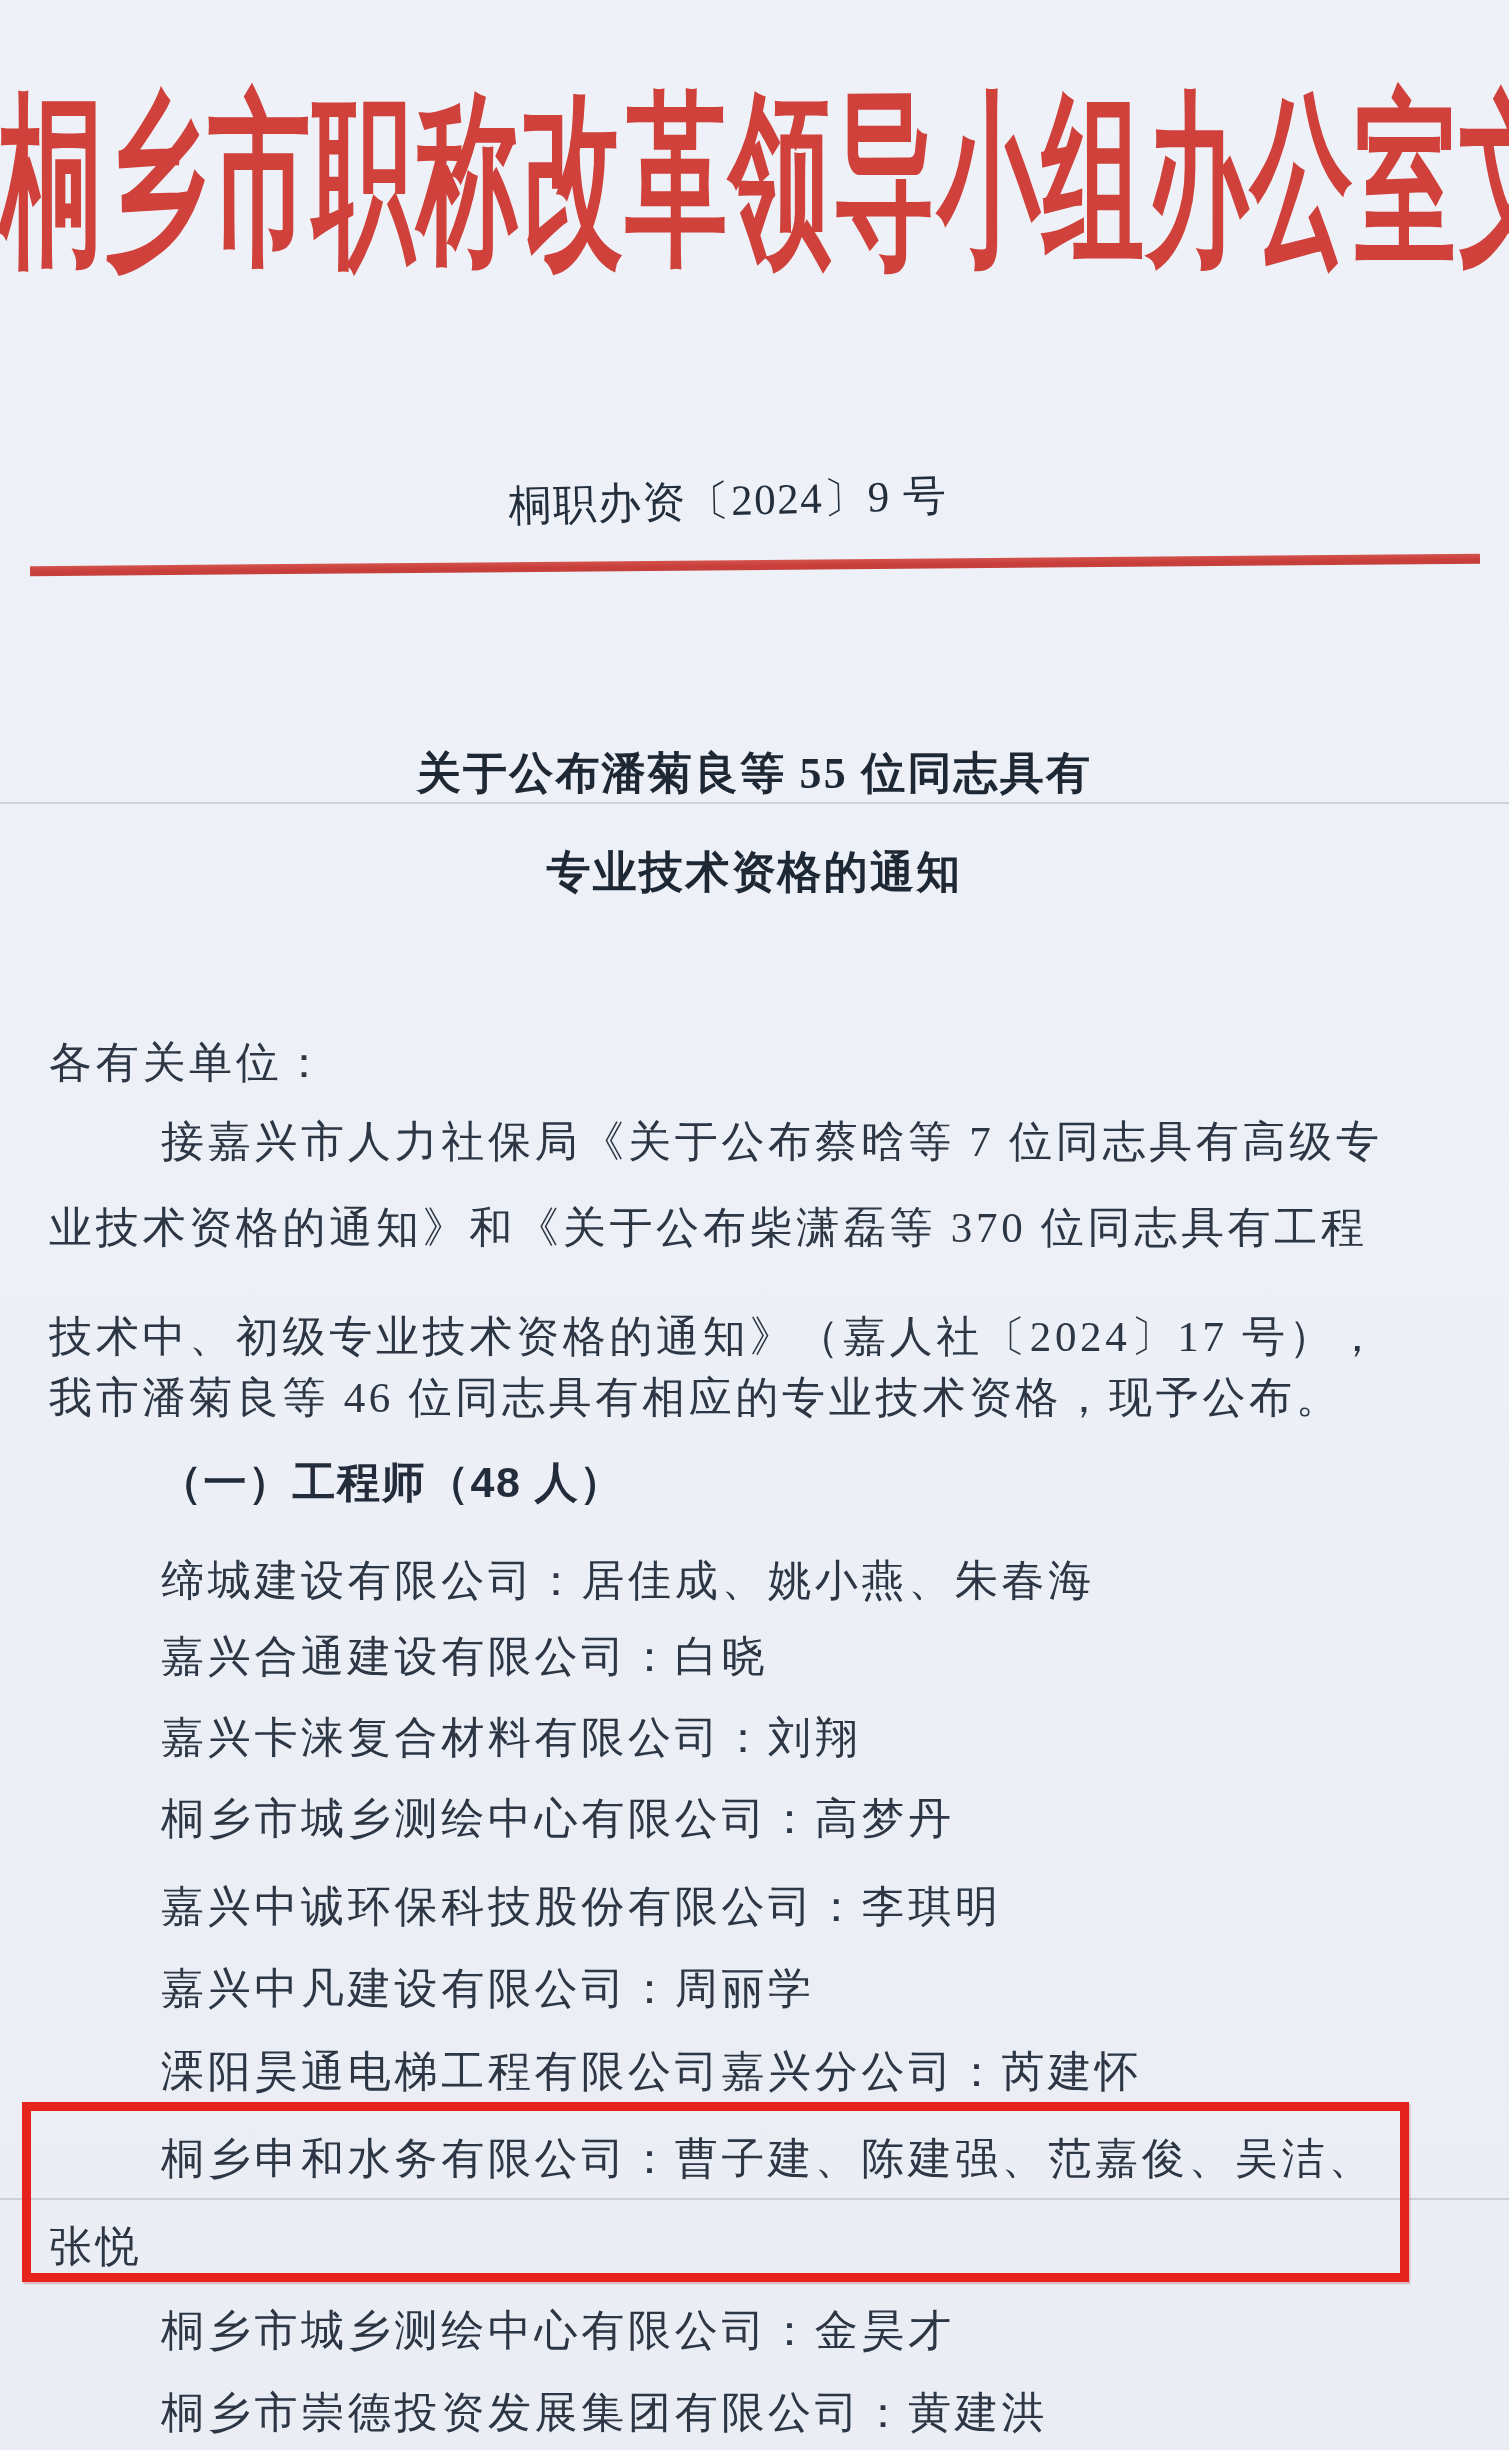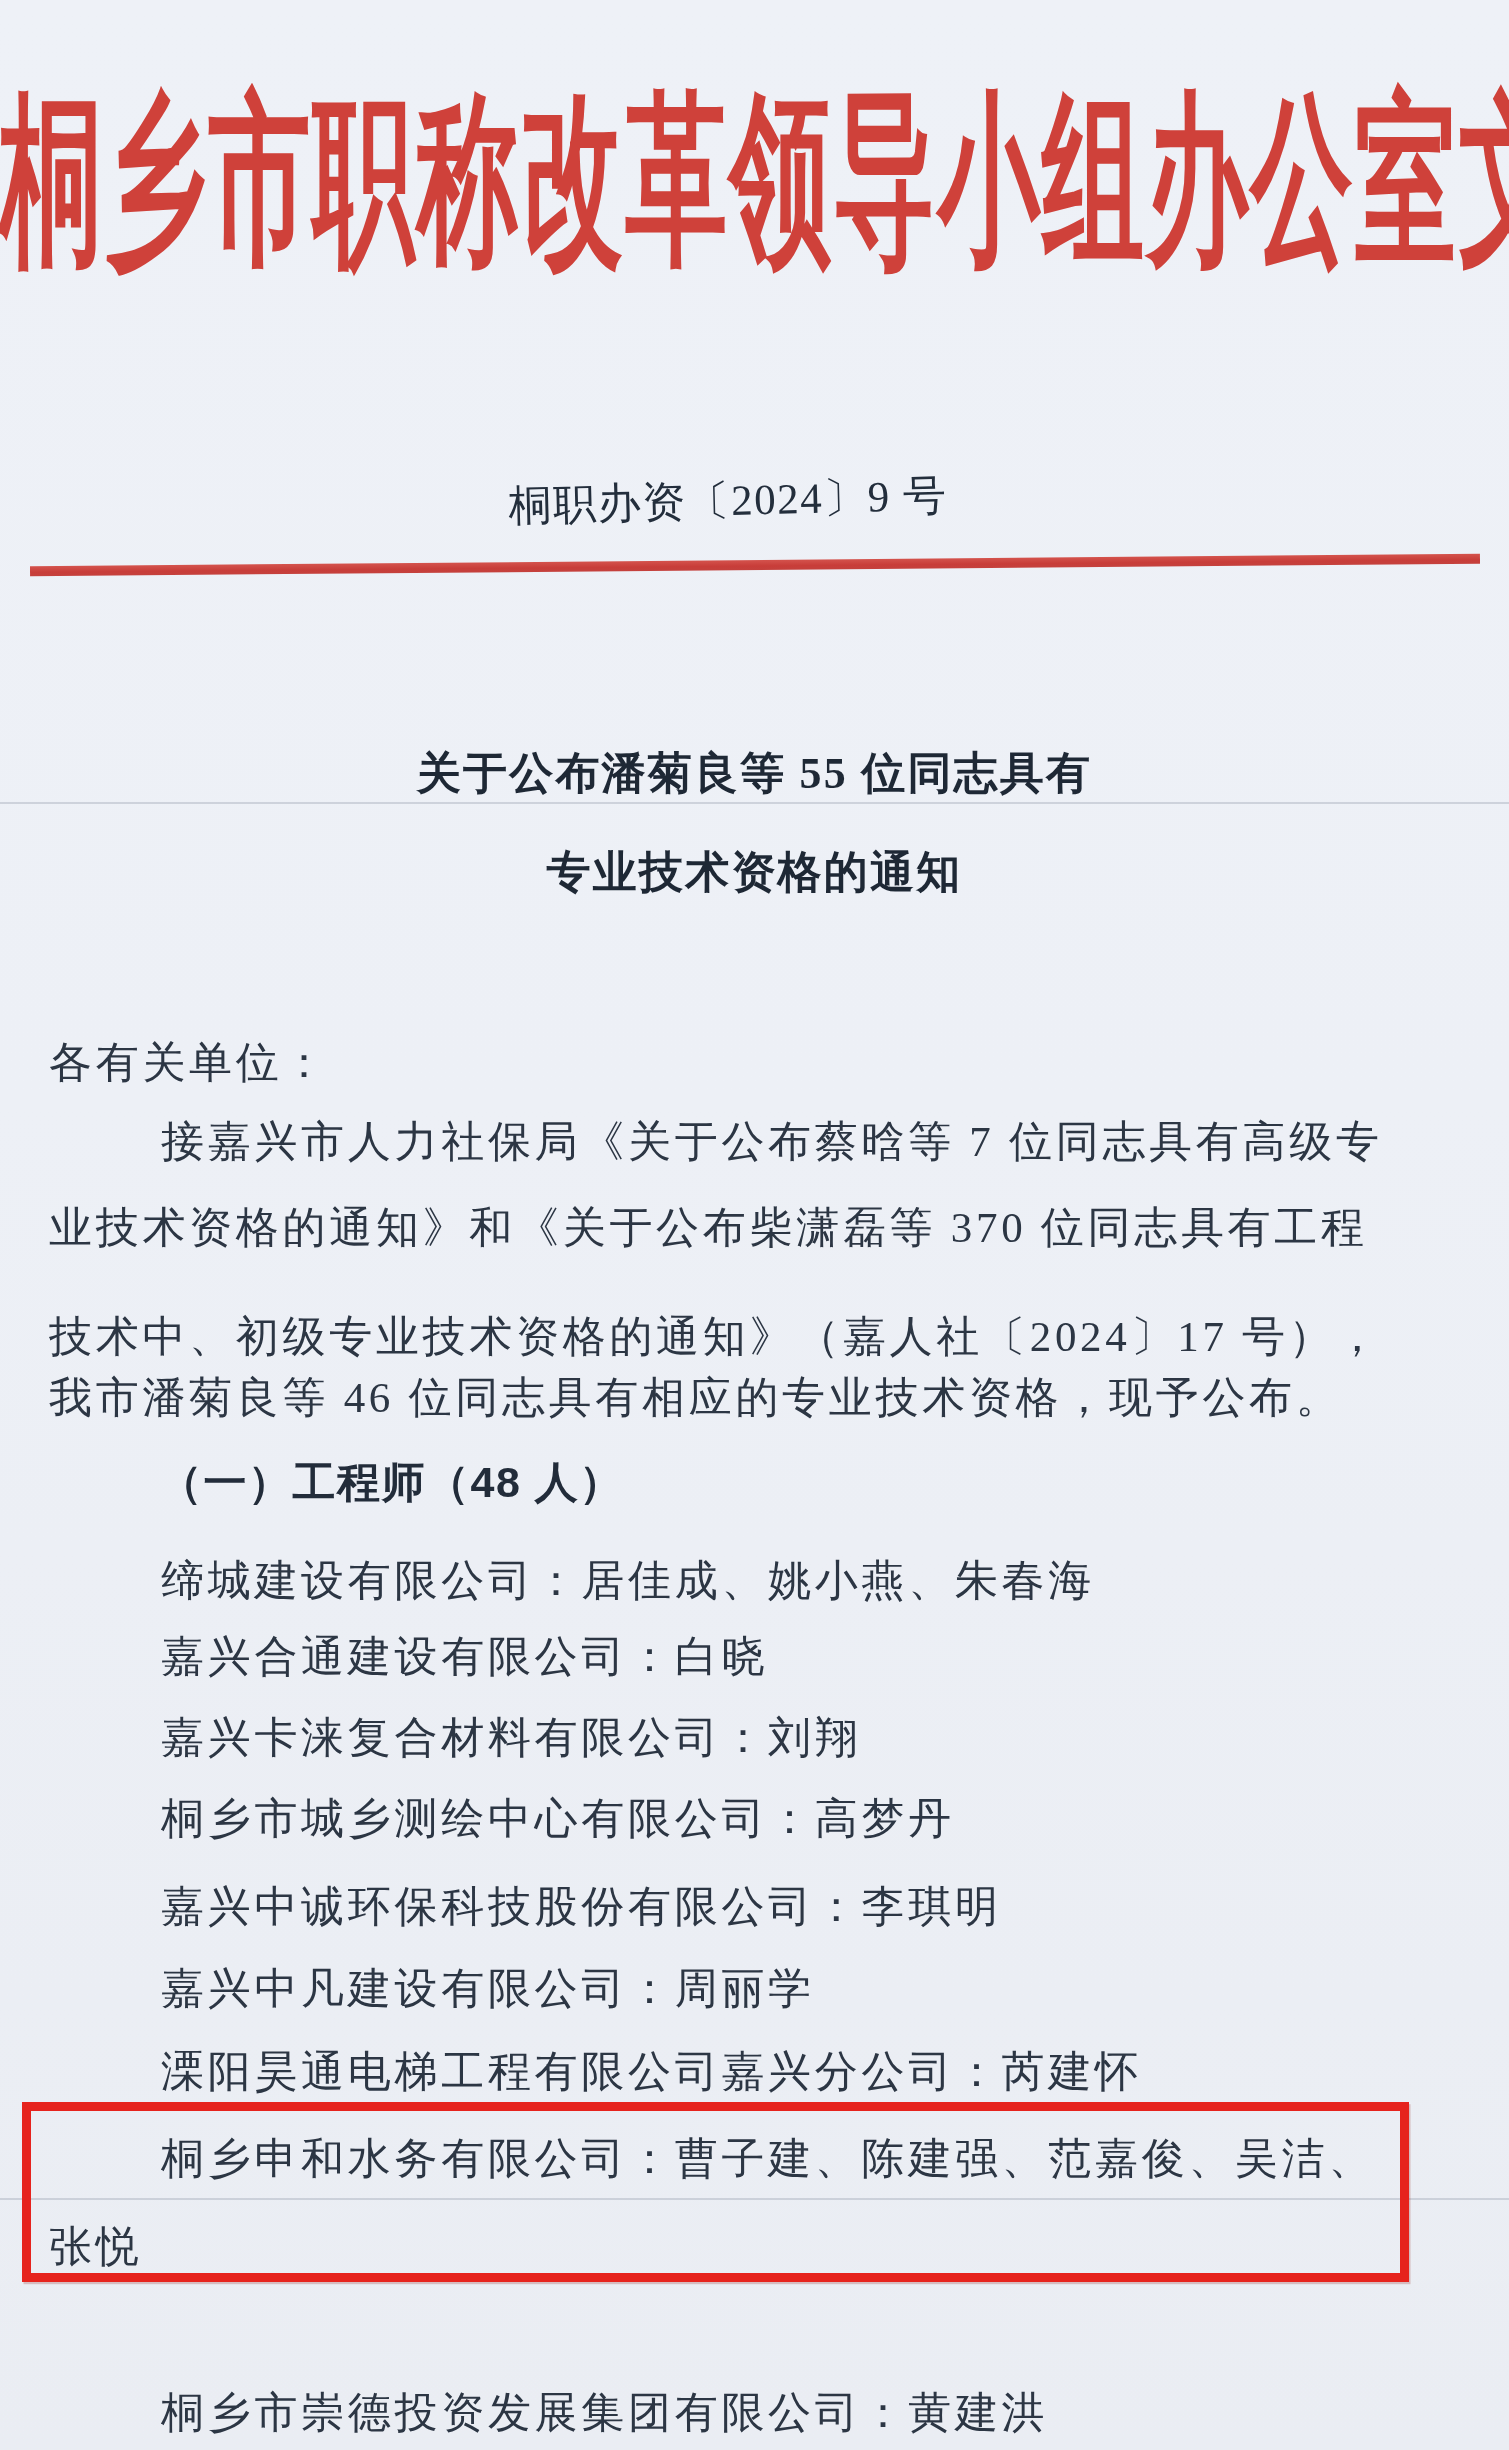--- a/index.html
+++ b/index.html
@@ -102,16 +102,17 @@
   <div class="line indent" style="top:1715px">嘉兴卡涞复合材料有限公司：刘翔</div>
   <div class="line indent" style="top:1796px">桐乡市城乡测绘中心有限公司：高梦丹</div>
   <div class="line indent" style="top:1884px">嘉兴中诚环保科技股份有限公司：李琪明</div>
   <div class="line indent" style="top:1966px">嘉兴中凡建设有限公司：周丽学</div>
   <div class="line indent" style="top:2049px">溧阳昊通电梯工程有限公司嘉兴分公司：芮建怀</div>
 
   <div class="highlight-box"></div>
   <div class="line indent" style="top:2136px">桐乡申和水务有限公司：曹子建、陈建强、范嘉俊、吴洁、</div>
   <div class="line" style="top:2224px">张悦</div>
 
+  <div class="line indent" style="top:2308px">桐乡市城乡测绘中心有限公司：金昊才</div>
   <div class="line indent" style="top:2390px">桐乡市崇德投资发展集团有限公司：黄建洪</div>
 
 </div>
 
 
 </body></html>

